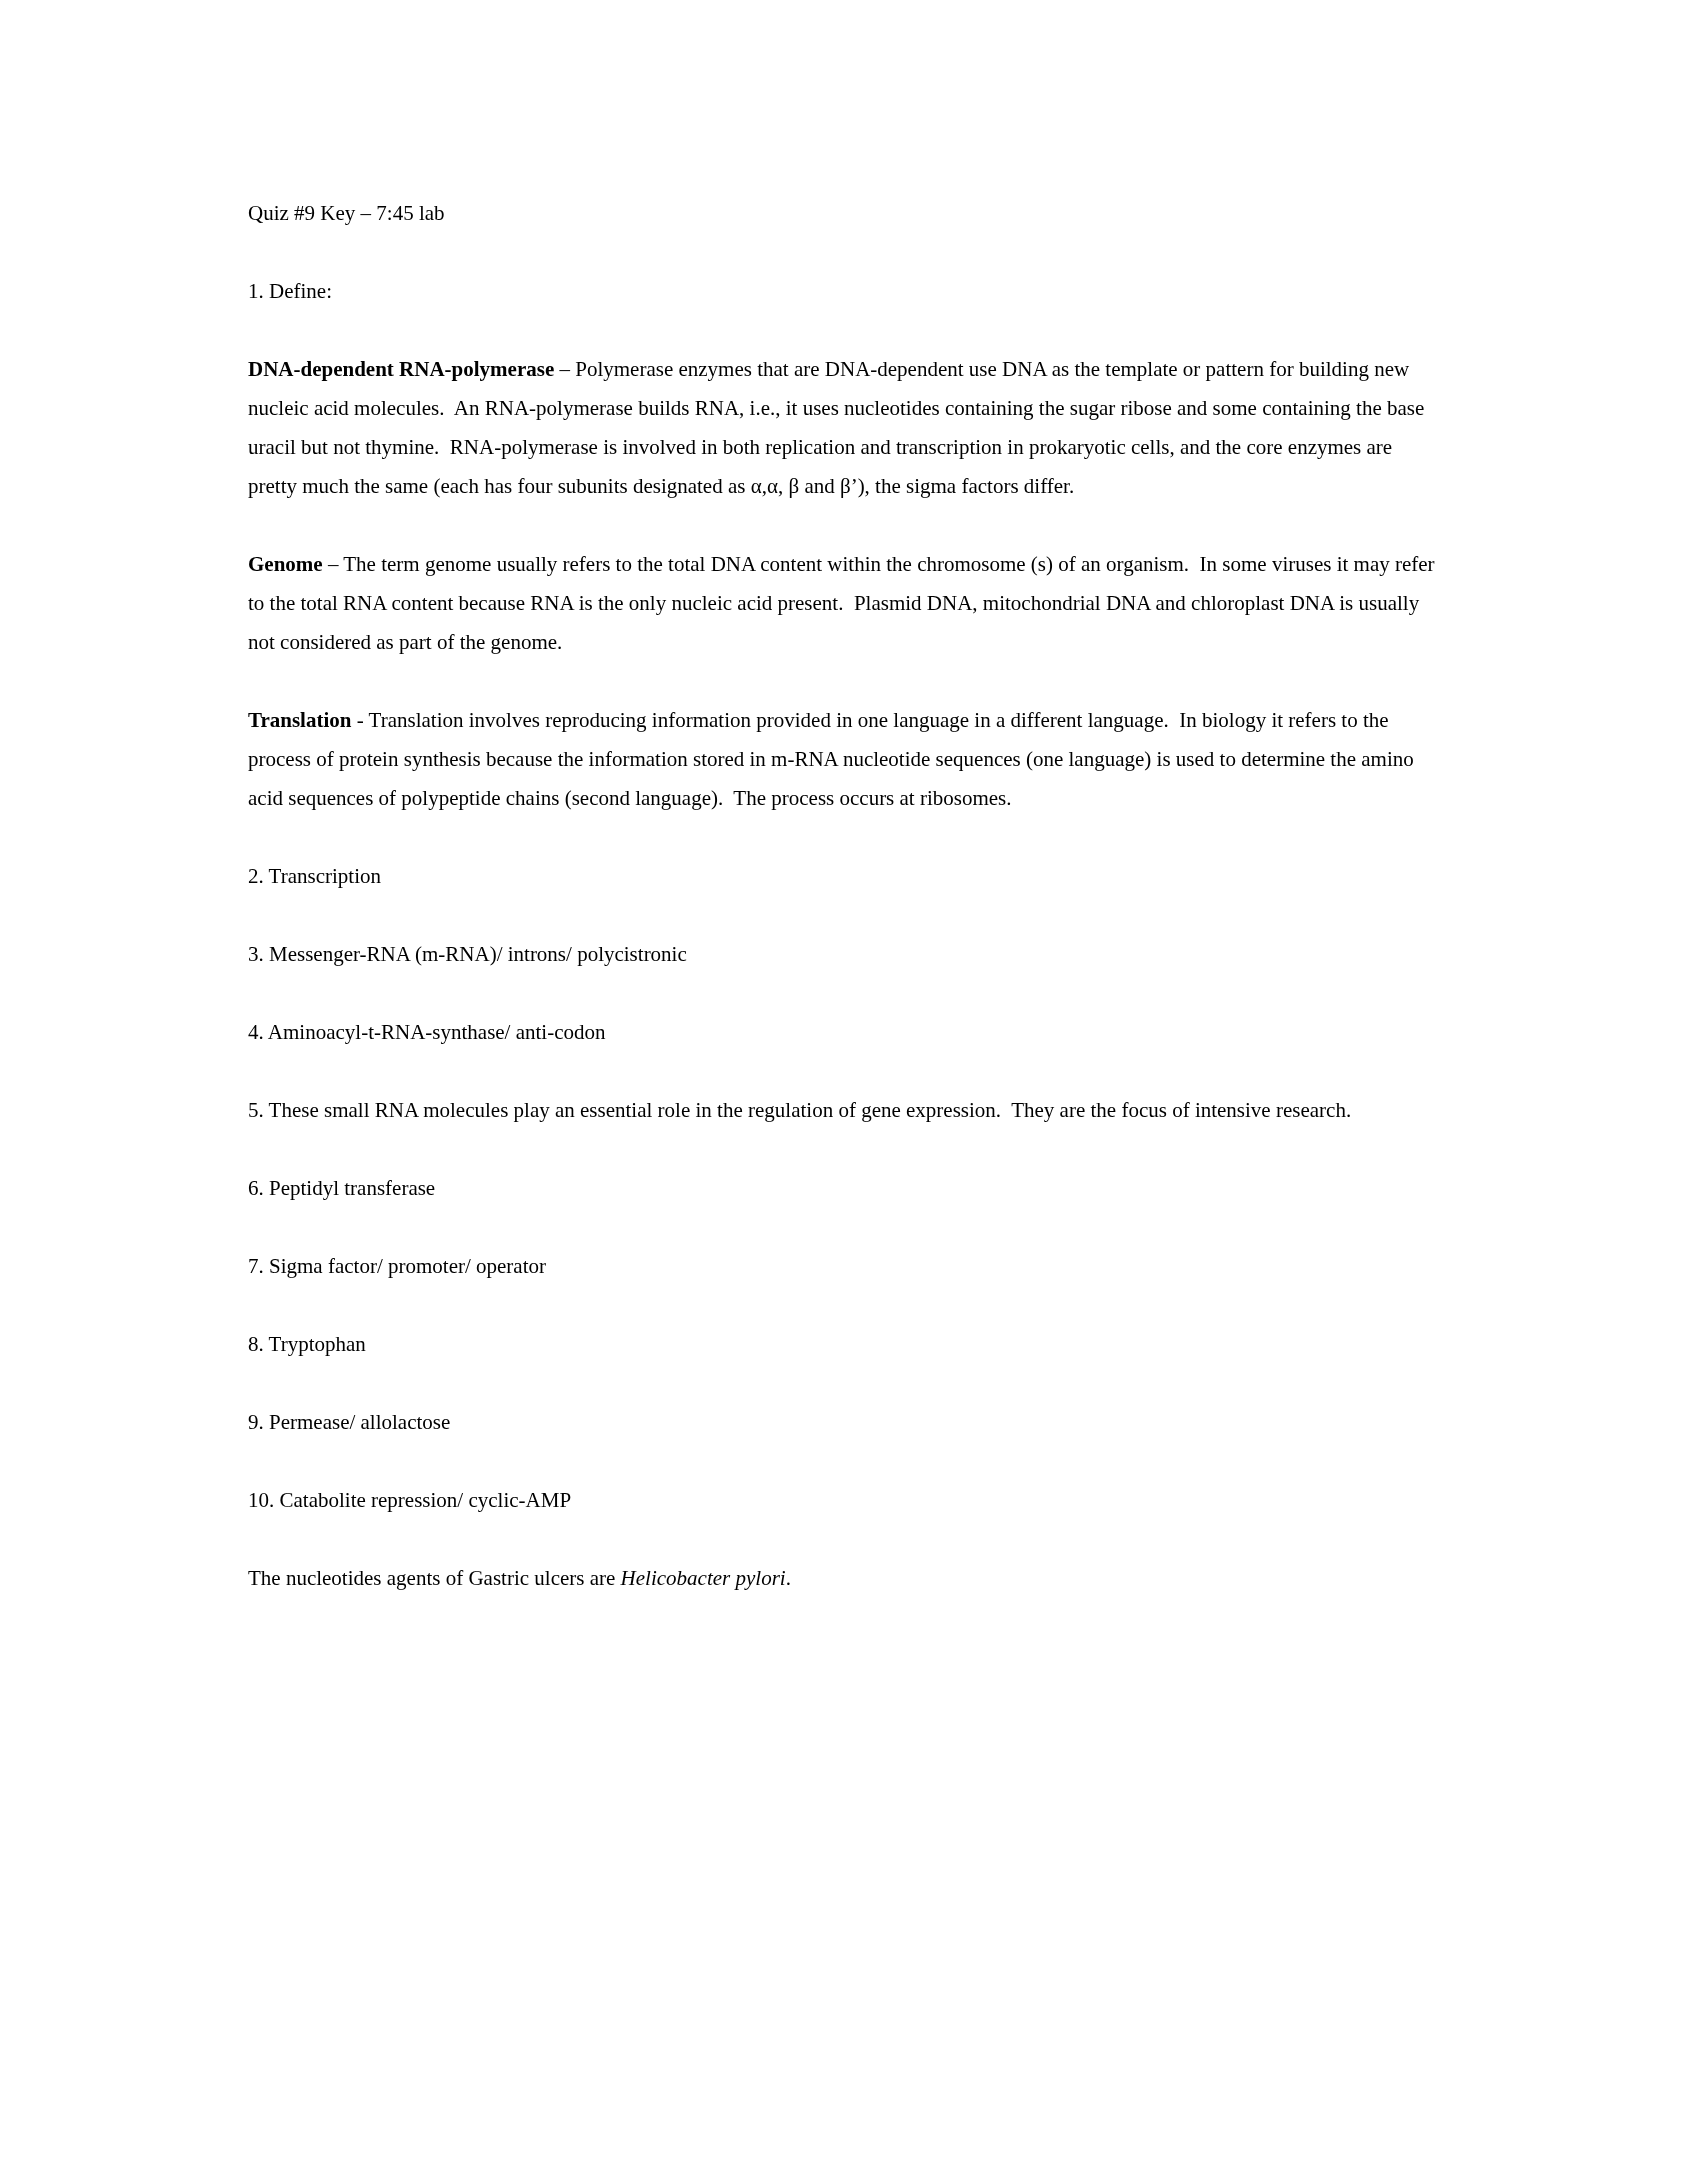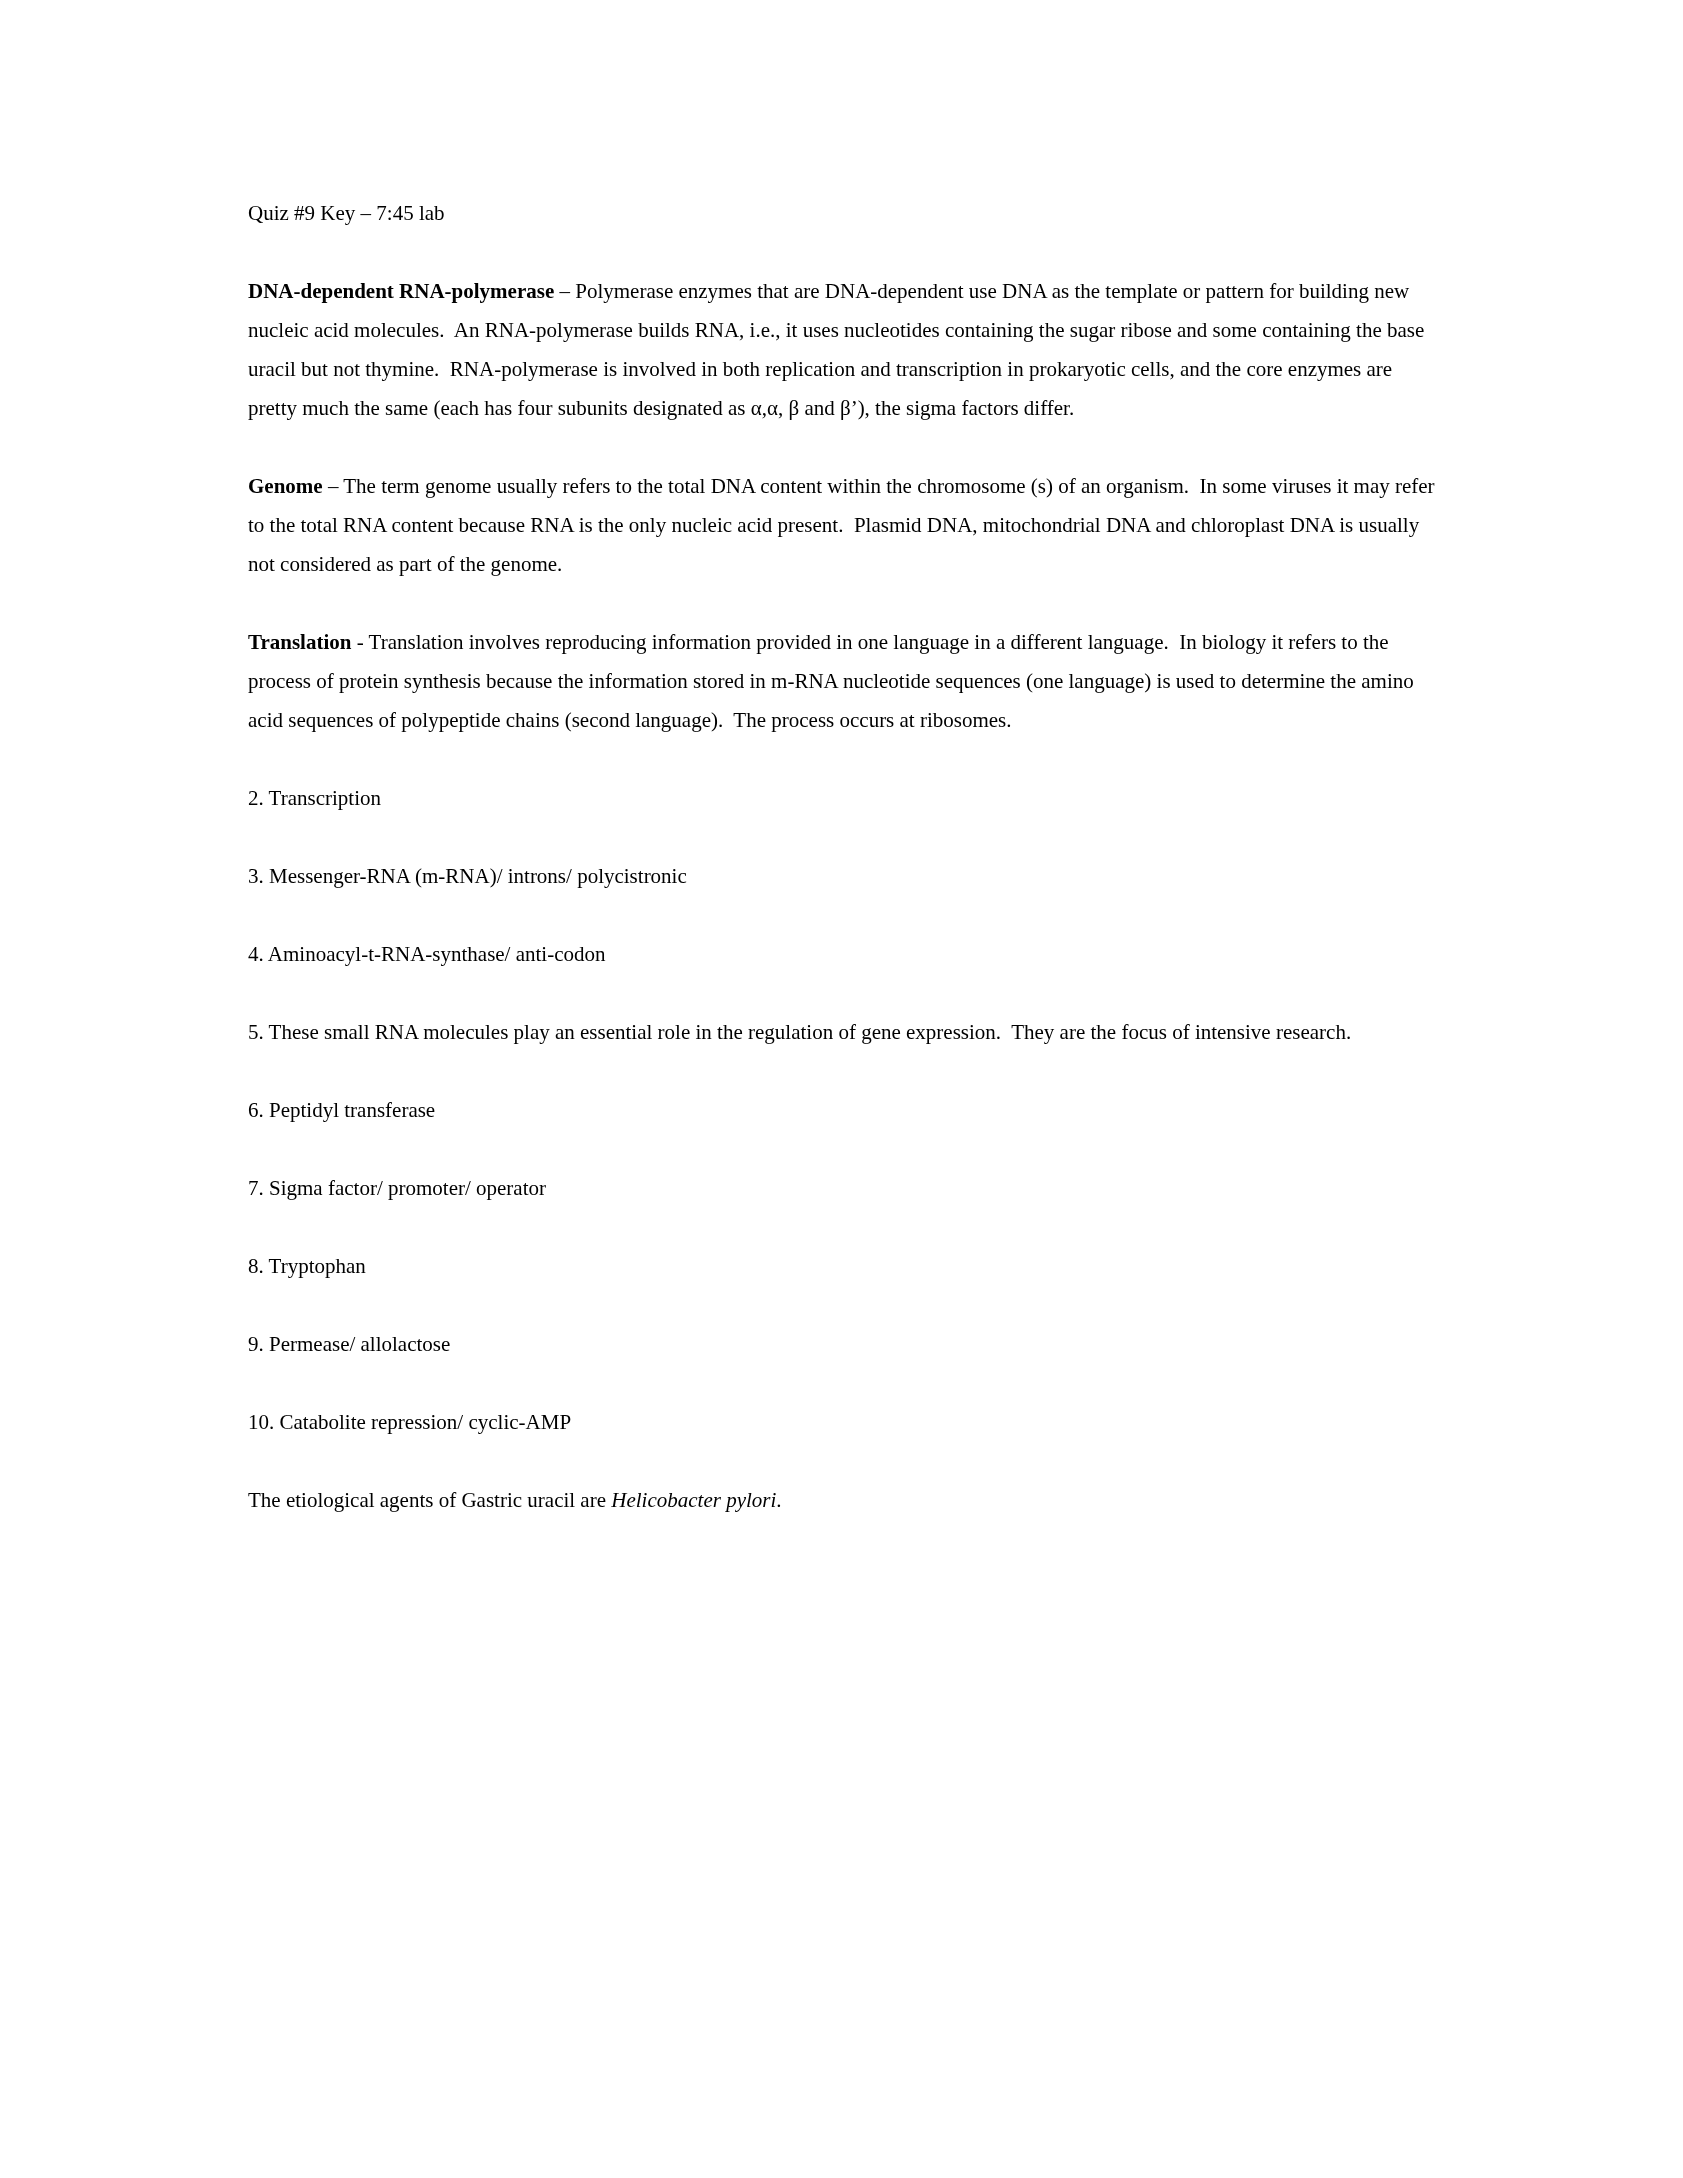--- a/index.html
+++ b/index.html
@@ -32,29 +32,30 @@
   .content b { font-weight: bold; margin-top: 48px; }
   .content i { font-style: italic; font-family: Liberation Serif, serif; }
 </style>
 </head>
 <body>
 
 <div class="page">
   <div class="content">
     <p>Quiz #9 Key – 7:45 lab</p>
     <div>
+        <p><span>1. Define:</span></p>
         <p><b>DNA-dependent RNA-polymerase</b> – <span>Polymerase enzymes that are DNA-dependent use DNA as the template or pattern for building new nucleic acid molecules.  An RNA-polymerase builds RNA, i.e., it uses nucleotides containing the sugar ribose and some containing the base uracil but not thymine.  RNA-polymerase is involved in both replication and transcription in prokaryotic cells, and the core enzymes are pretty much the same (each has four subunits designated as α,α, β and β’), the sigma factors differ.</span></p>
         <p><b>Genome</b> – <span>The term genome usually refers to the total DNA content within the chromosome (s) of an organism.  In some viruses it may refer to the total RNA content because RNA is the only nucleic acid present.  Plasmid DNA, mitochondrial DNA and chloroplast DNA is usually not considered as part of the genome.</span></p>
         <p><b>Translation</b> - <span>Translation involves reproducing information provided in one language in a different language.  In biology it refers to the process of protein synthesis because the information stored in m-RNA nucleotide sequences (one language) is used to determine the amino acid sequences of polypeptide chains (second language).  The process occurs at ribosomes.</span></p>
         <p><span>2. Transcription</span></p>
         <p><span>3. Messenger-RNA (m-RNA)/ introns/ polycistronic</span></p>
         <p><span>4. Aminoacyl-t-RNA-synthase/ anti-codon</span></p>
         <p><span>5. These small RNA molecules play an essential role in the regulation of gene expression.  They are the focus of intensive research.</span></p>
         <p><span>6. Peptidyl transferase</span></p>
         <p><span>7. Sigma factor/ promoter/ operator</span></p>
         <p><span>8. Tryptophan</span></p>
         <p><span>9. Permease/ allolactose</span></p>
         <p><span>10. Catabolite repression/ cyclic-AMP</span></p>
-        <p><span>The etiological agents of Gastric uracil are </span><i>Helicobacter pylori</i>.</p>
+        <p><span>The nucleotides agents of Gastric ulcers are </span><i>Helicobacter pylori</i>.</p>
       </div>
   </div>
 </div>
 
 
 </body></html>

